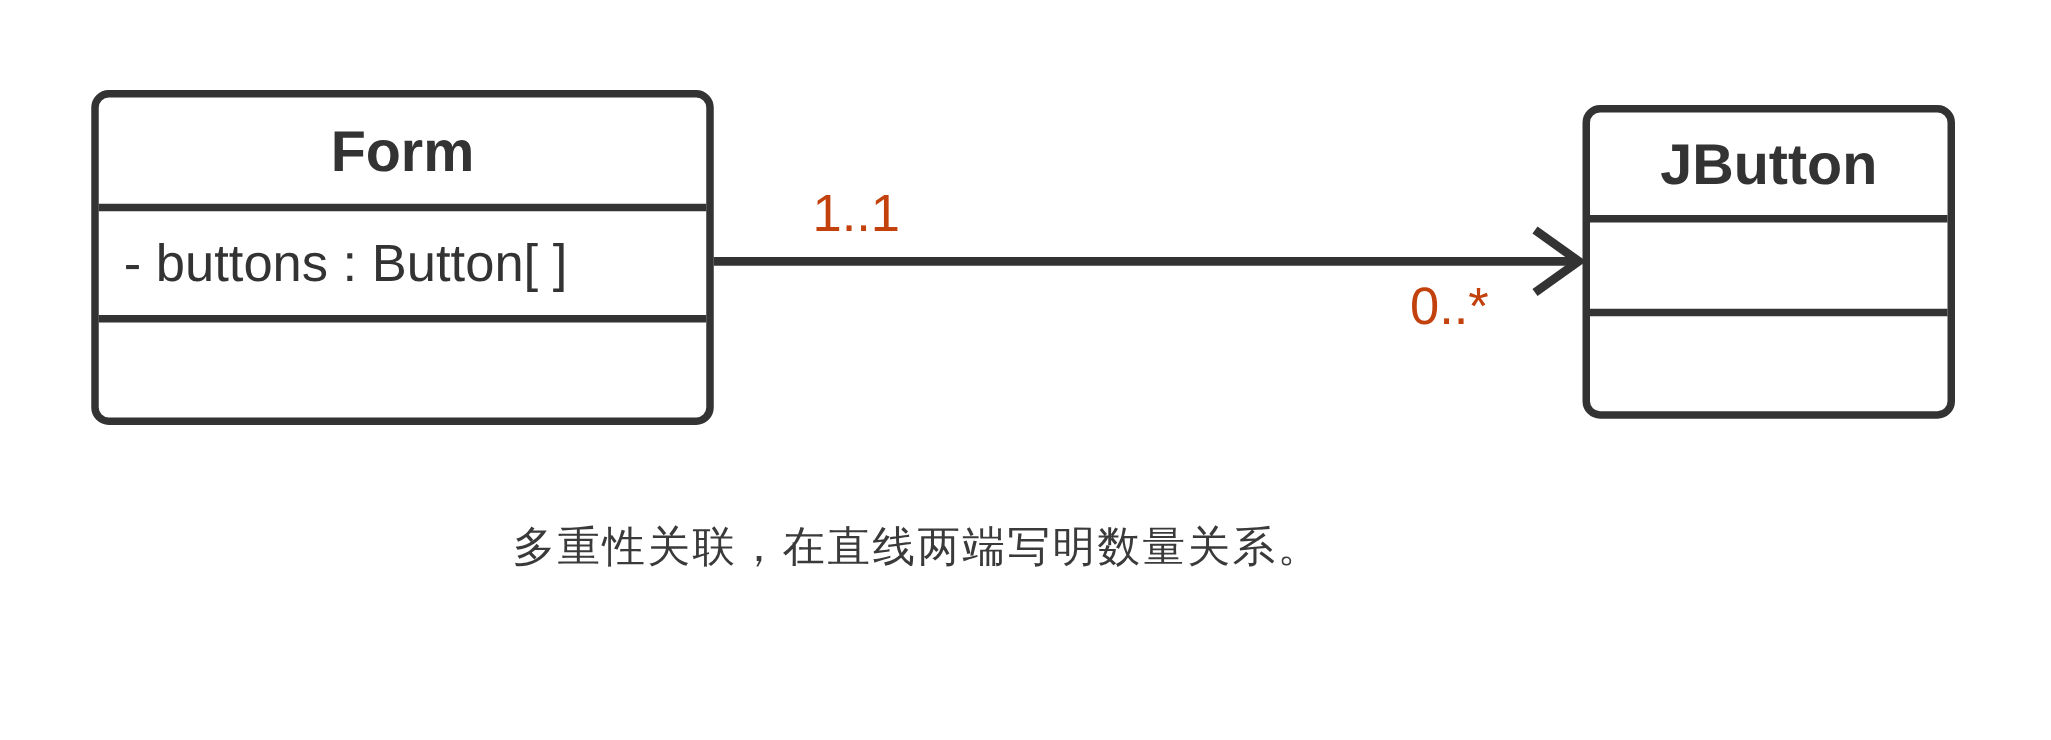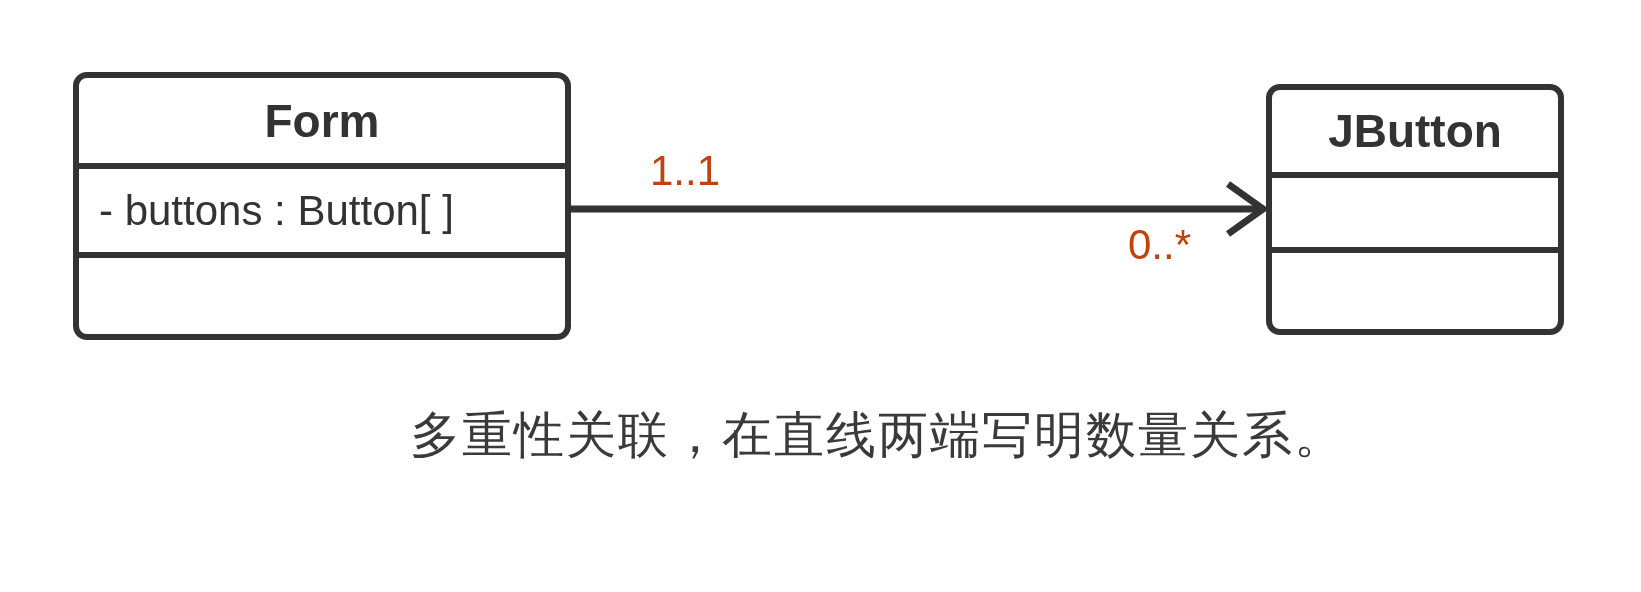--- a/index.html
+++ b/index.html
@@ -75,23 +75,23 @@
     line-height: 1;
     color: #c2410c;
   }
   #mult-source { left: 650px; top: 150px; }
   #mult-target { left: 1128px; top: 224px; }
 
   
   #caption {
     position: absolute;
     left: 410px;
-    top: 404px;
-    font-family: Liberation Serif, serif;
-    font-size: 50px;
+    top: 420px;
+    font-family: Liberation Mono, monospace;
+    font-size: 34px;
     line-height: 1.25;
     letter-spacing: 2px;
     color: #3a3a3a;
     white-space: nowrap;
   }
 </style>
 </head>
 <body>
 
 <div id="canvas">

